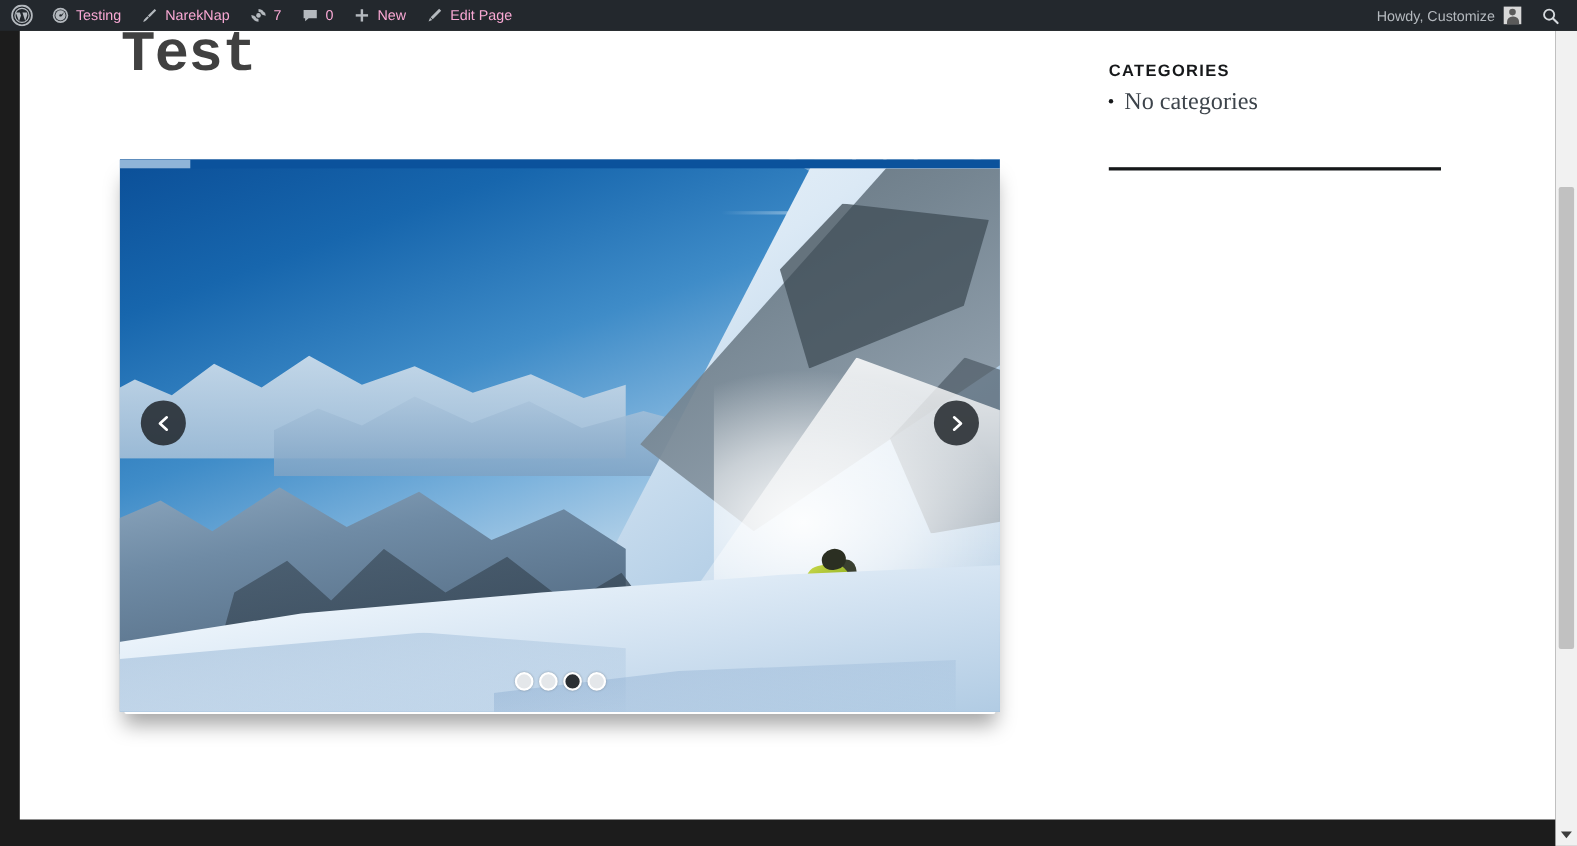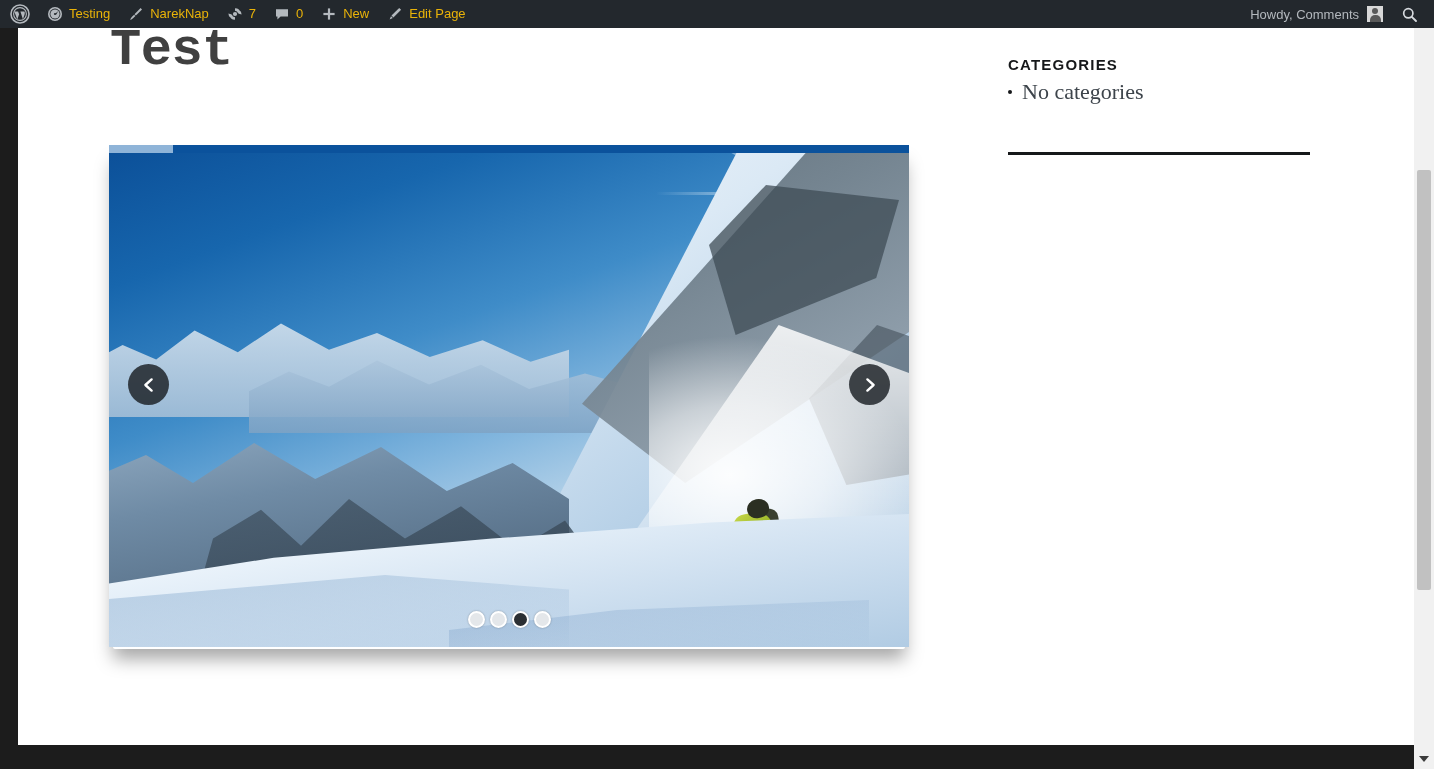--- a/index.html
+++ b/index.html
@@ -24,21 +24,21 @@
     color: #b4b9be;
     font-size: 13px;
     z-index: 50;
   }
   .ab-item {
     display: flex;
     align-items: center;
     height: 28px;
     padding: 0 9px;
     gap: 6px;
-    color: #eab308;
+    color: #f9a8d4;
     white-space: nowrap;
     cursor: pointer;
   }
   .ab-label { line-height: 28px; }
   .ab-spacer { flex: 1; }
   .ab-right { display: flex; align-items: center; height: 28px; padding-right: 4px; }
 
   .ab-icon { display: inline-flex; align-items: center; justify-content: center; }
   .ab-icon svg { display: block; }
 
@@ -567,21 +567,21 @@
         <path d="M4.0 10.2 L5.9 12.1 L2.6 13.5 Z" fill="#b4b9be"></path>
       </svg>
     </span>
     <span class="ab-label">Edit Page</span>
   </div>
 
   <div class="ab-spacer"></div>
 
   <div class="ab-right">
     <div class="howdy">
-      <span>Howdy, Comments</span>
+      <span>Howdy, Customize</span>
       <span class="avatar"></span>
     </div>
     <div class="search-btn">
       <span class="ab-icon">
         <svg width="17" height="17" viewBox="0 0 17 17">
           <circle cx="7.3" cy="7.3" r="4.6" fill="none" stroke="#d6dade" stroke-width="1.7"></circle>
           <line x1="10.8" y1="10.8" x2="15" y2="15" stroke="#d6dade" stroke-width="1.9" stroke-linecap="round"></line>
         </svg>
       </span>
     </div>

